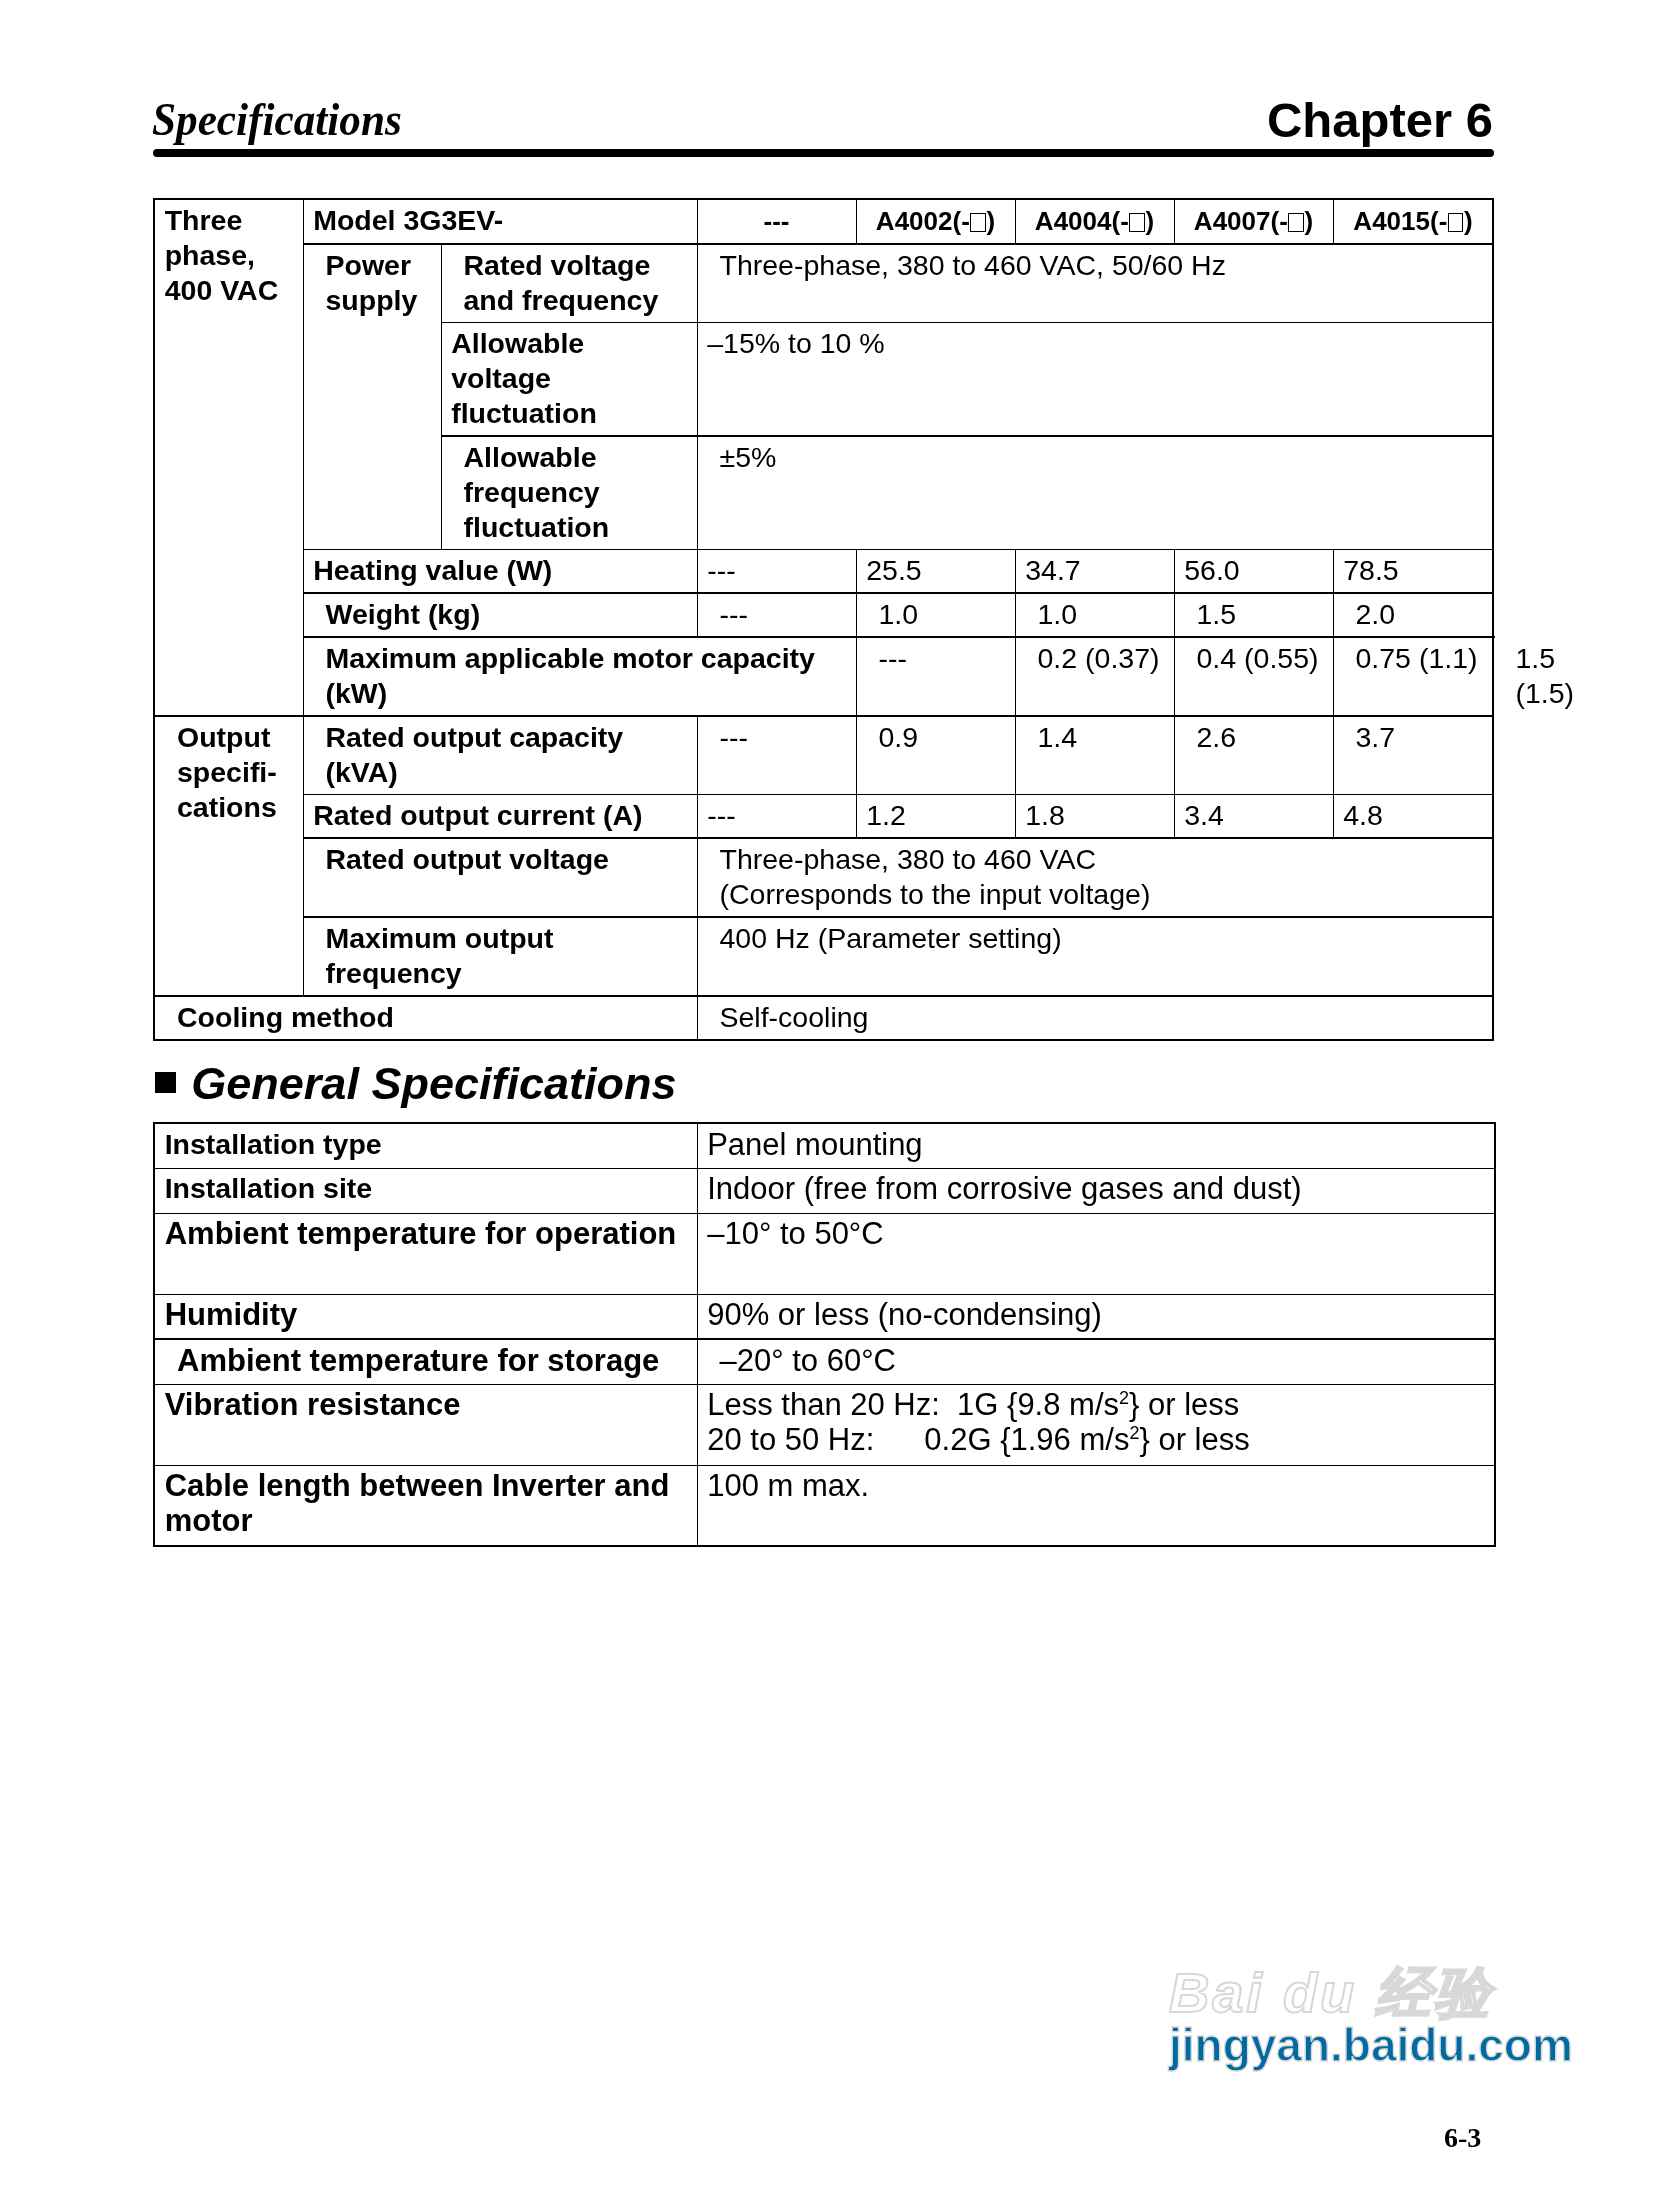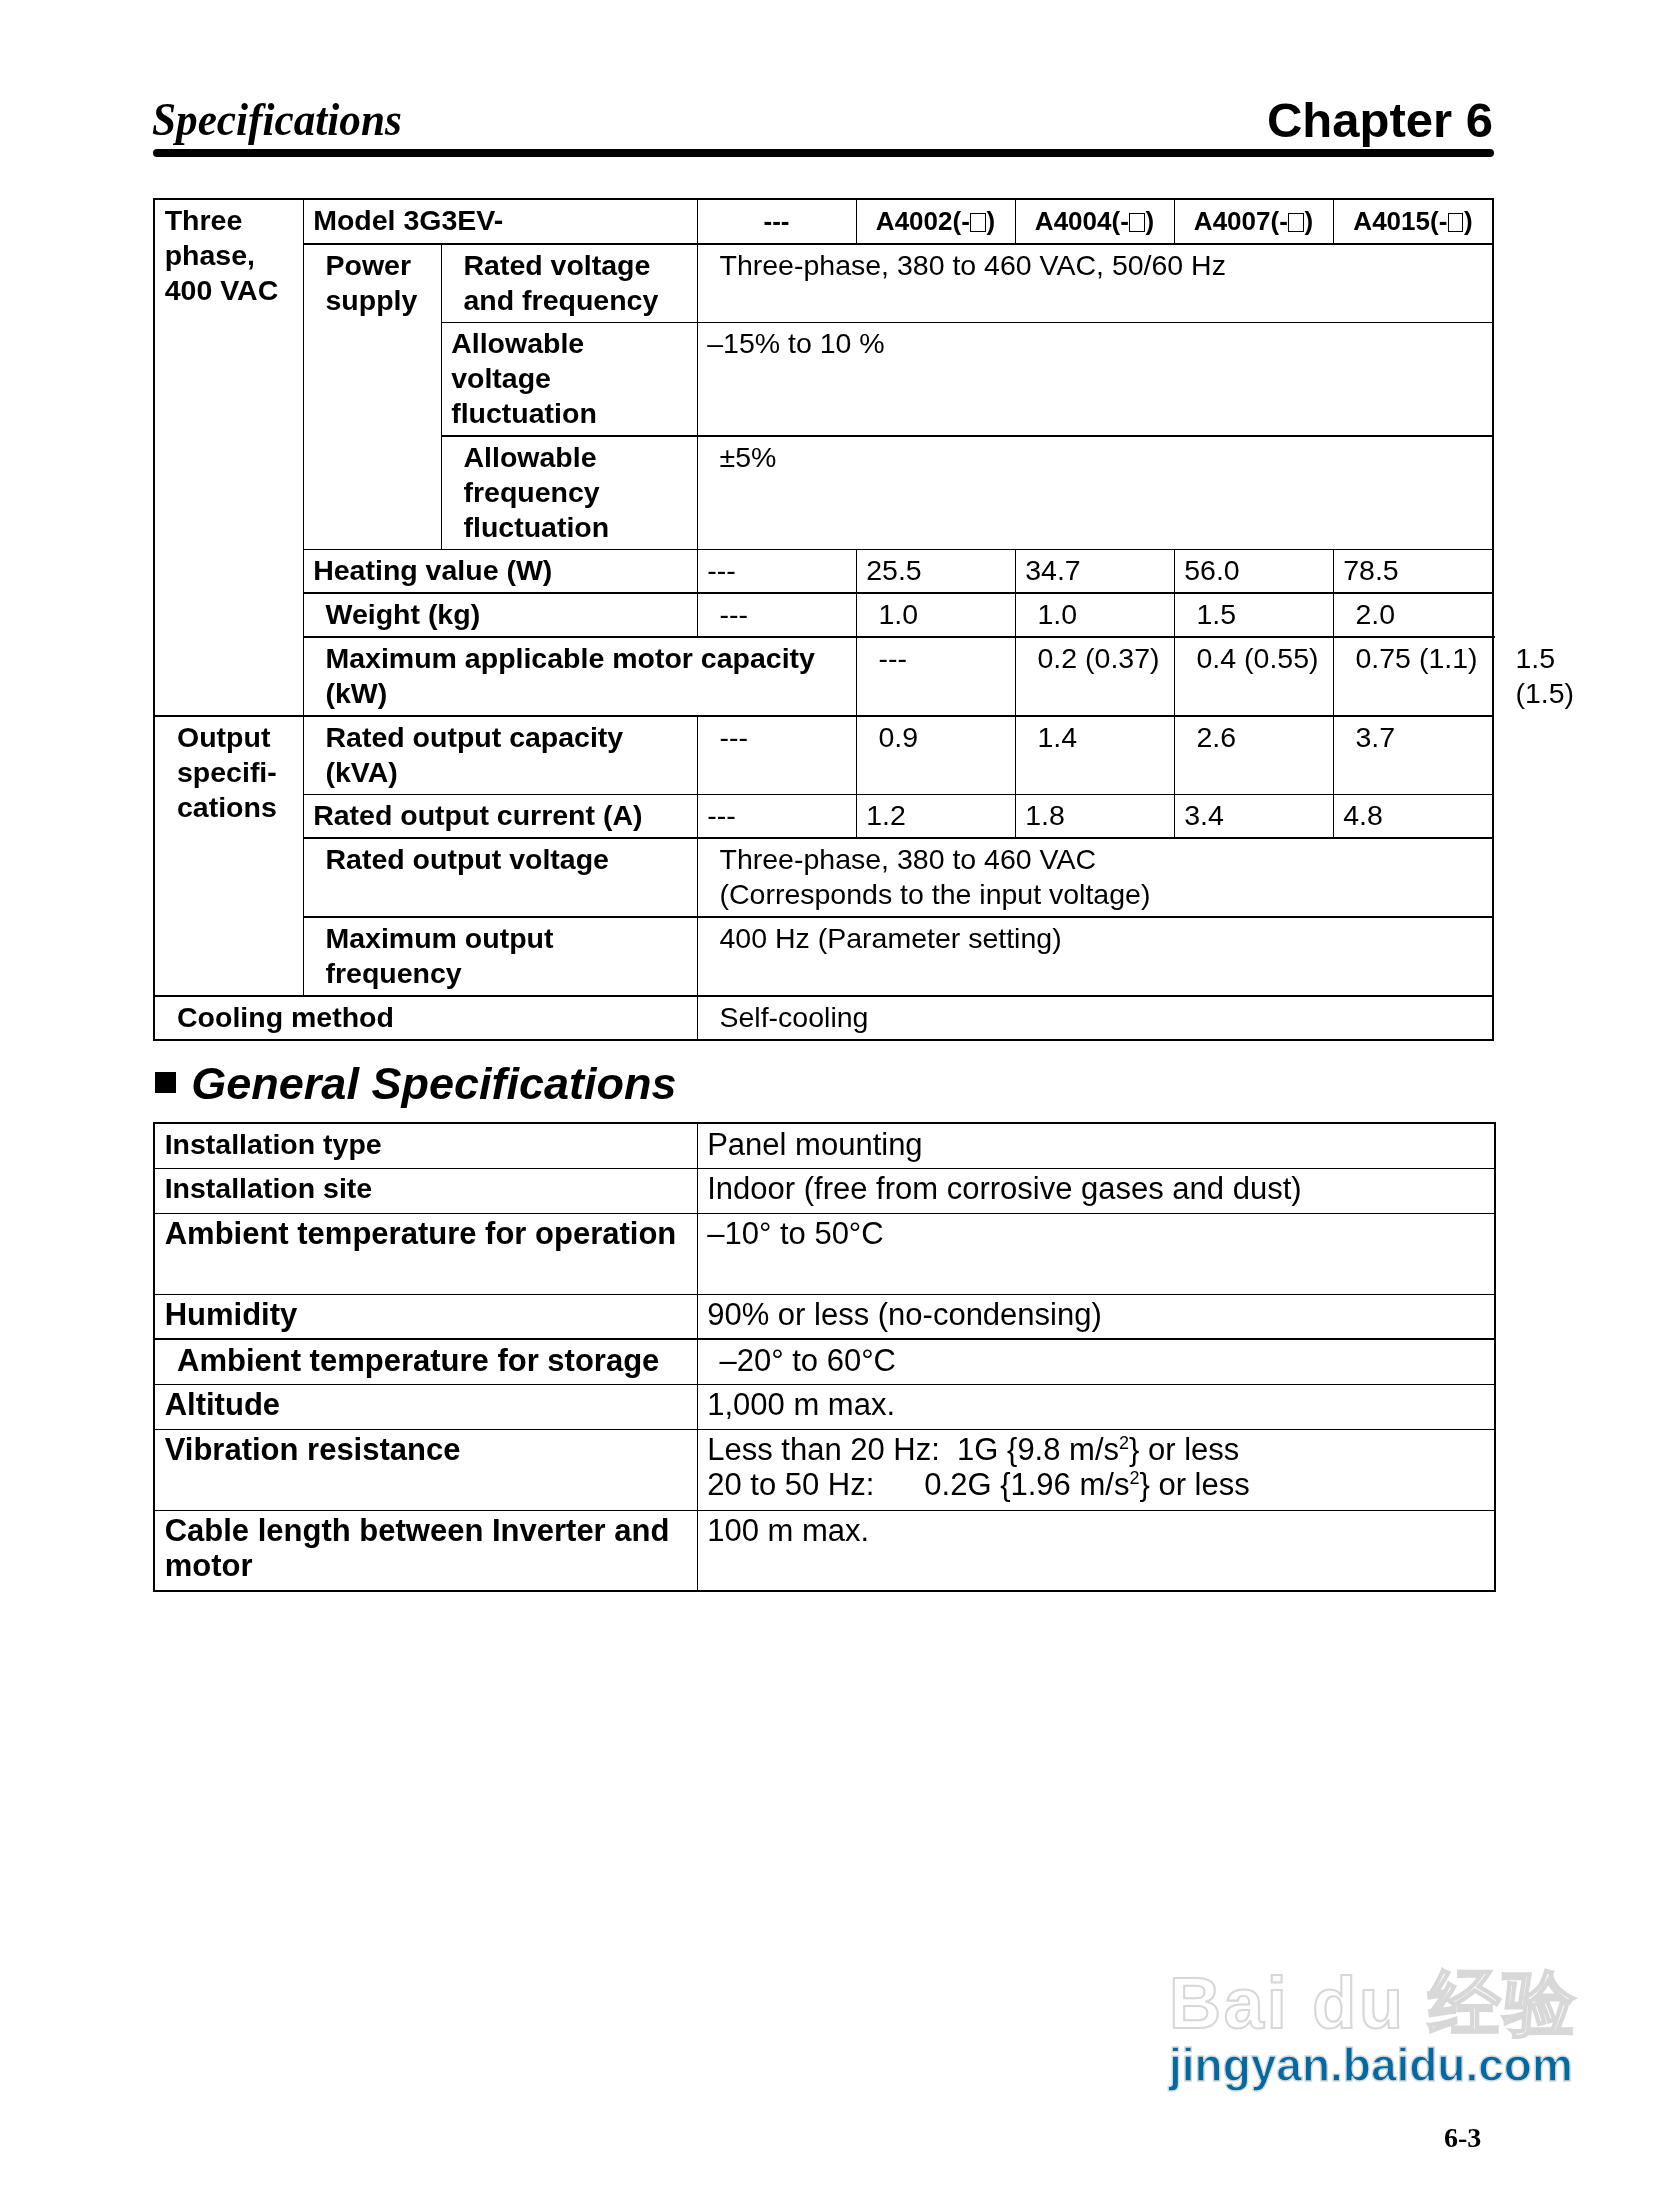--- a/index.html
+++ b/index.html
@@ -11,21 +11,21 @@
   td{border:1.4px solid #000;vertical-align:top;font-size:28.5px;line-height:35px;padding:2.8px 9.7px 4.2px 9.7px;}
   td.b{font-weight:bold;}
   td.hm{font-size:26px;font-weight:bold;text-align:center;padding:4.2px 4.2px;}
   .t1{left:153px;top:198px;width:1341px;border:2.8px solid #000;}
   .t2{left:153px;top:1122px;width:1341px;border:2.8px solid #000;}
   tr.thick td{border-top:2.8px solid #000;padding-left:22px;}
   .sec{position:absolute;left:155px;top:1058px;font-size:45px;font-weight:bold;font-style:italic;}
   .sec .sq{display:inline-block;width:21px;height:21px;background:#000;margin-right:15.3px;vertical-align:middle;position:relative;top:-4.2px;}
   .pgnum{position:absolute;left:1444px;top:2122px;font-family:"Liberation Serif",serif;font-weight:bold;font-size:28px;}
   .wm{position:absolute;left:1169px;top:1956px;color:#e8e8e8;font-weight:bold;}
-  .wm .big{font-size:72px;letter-spacing:2.8px;-webkit-text-stroke:2.1px #d8d8d8;color:#fff;}
+  .wm .big{font-size:56px;letter-spacing:2.8px;-webkit-text-stroke:2.1px #d8d8d8;color:#fff;font-style:italic;}
   .wm .small{font-size:46px;-webkit-text-stroke:1.4px #d8d8d8;color:#0369a1;display:block;margin-top:-14px;}
   .boxch{display:inline-block;width:15.3px;height:19.5px;border:1.4px solid #000;vertical-align:-2.1px;margin:0 0.7px;box-sizing:border-box;}
   sup{font-size:18px;line-height:0;}
   .gap{display:inline-block;width:50px;}
 </style>
 </head>
 <body>
 
 <div class="hdr-left">Specifications</div>
 <div class="hdr-right">Chapter 6</div>
@@ -146,24 +146,20 @@
         <td style="font-size:31px">–10° to 50°C</td>
       </tr>
   <tr style="height:45px">
         <td class="b" style="font-size:31px">Humidity</td>
         <td style="font-size:31px">90% or less (no-condensing)</td>
       </tr>
   <tr class="thick" style="height:45px">
         <td class="b" style="font-size:31px">Ambient temperature for storage</td>
         <td style="font-size:31px">–20° to 60°C</td>
       </tr>
-  <tr style="height:45px">
-        <td class="b" style="font-size:31px">Altitude</td>
-        <td style="font-size:31px">1,000 m max.</td>
-      </tr>
   <tr style="height:81px">
         <td class="b" style="font-size:31px">Vibration resistance</td>
     <td style="font-size:31px">
       <div><span>Less than 20 Hz:</span>&nbsp;&nbsp;<span>1G {9.8 m/s</span><sup>2</sup><span>} or less</span></div>
       <div><span>20 to 50 Hz:</span><span class="gap"></span><span>0.2G {1.96 m/s</span><sup>2</sup><span>} or less</span></div>
     </td>
       </tr>
   <tr style="height:81px">
         <td class="b" style="font-size:31px">Cable length between Inverter and motor</td>
         <td style="font-size:31px">100 m max.</td>

